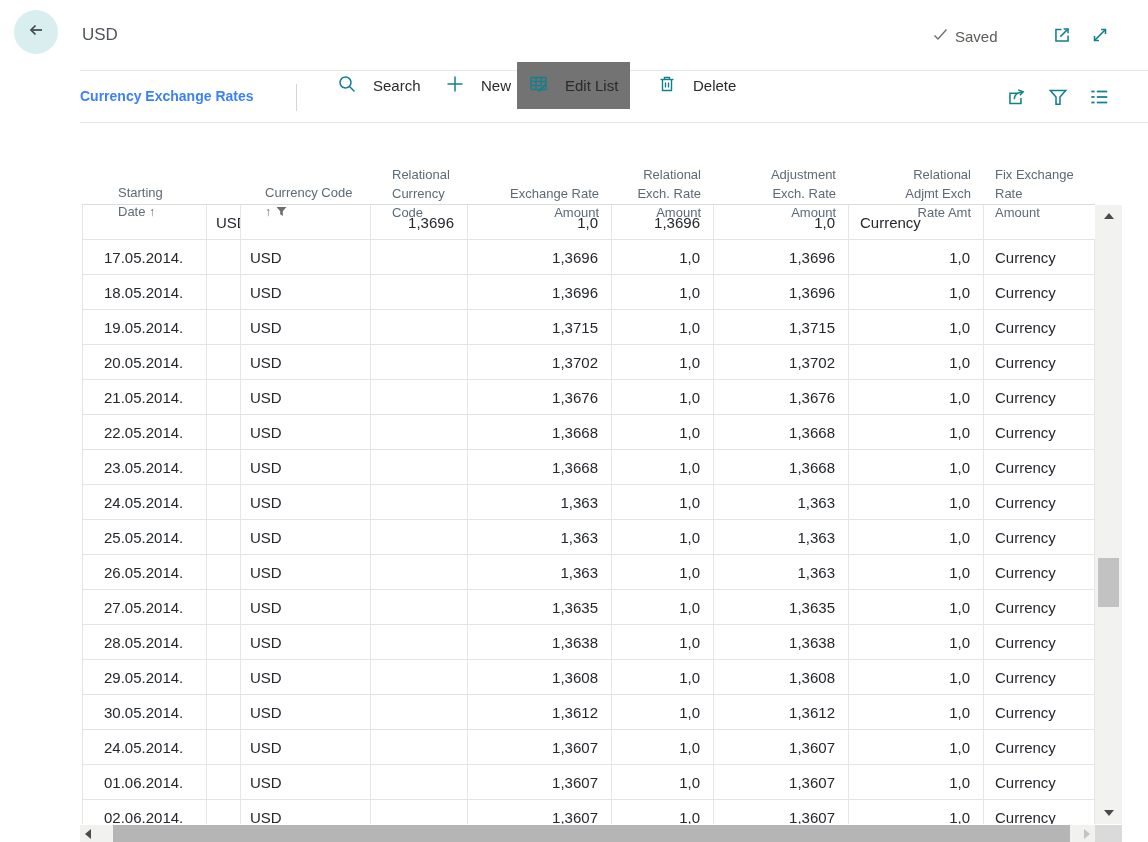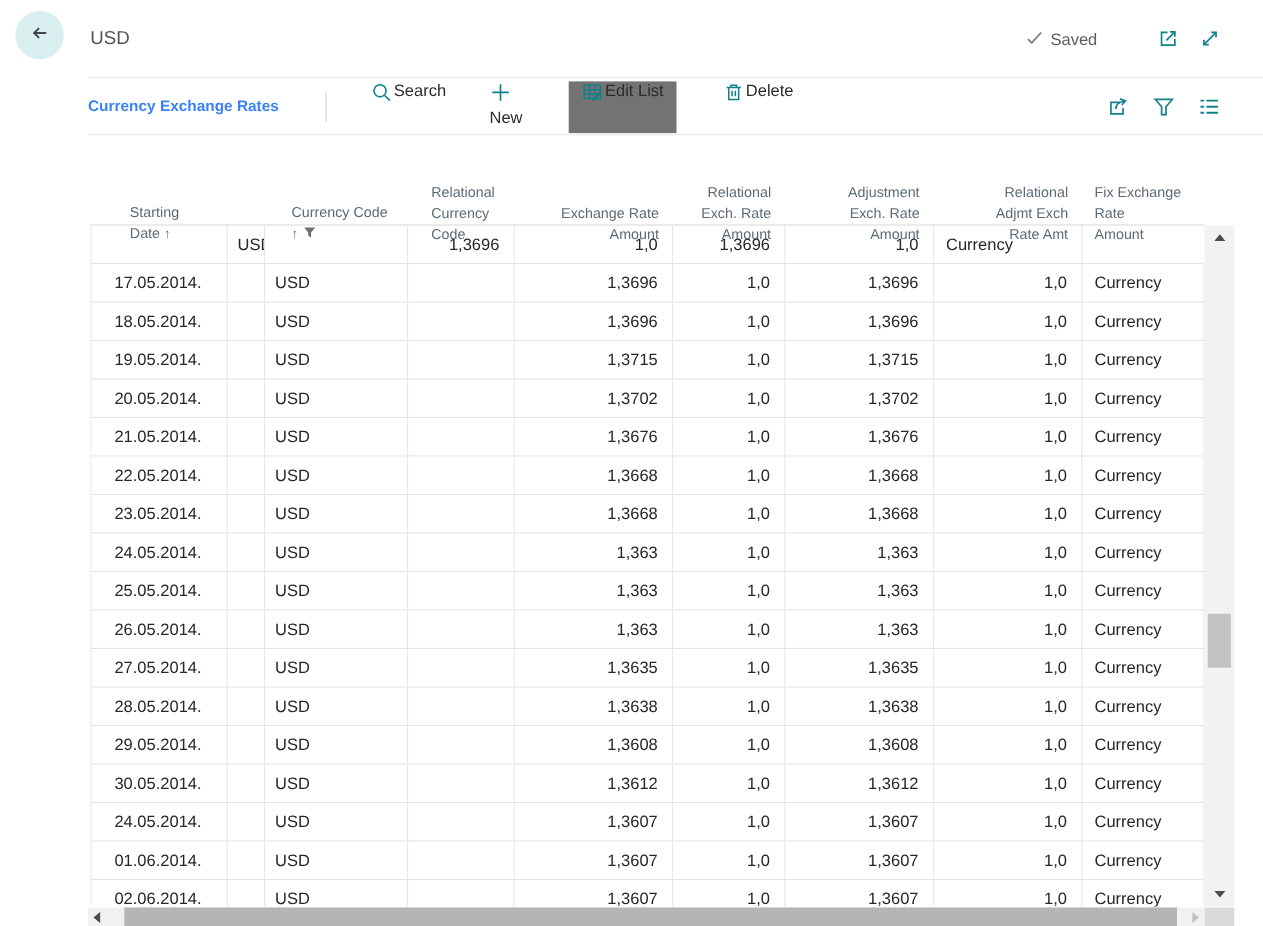--- a/index.html
+++ b/index.html
@@ -17,25 +17,25 @@
   .popout-icon { left:1051px; }
   .expand-icon { left:1089px; }
 
   .hline { position:absolute; left:80px; width:1068px; height:1px; background:#e7e7e7; }
   .hline.l1 { top:70px; }
   .hline.l2 { top:122px; }
 
   
   .rib-heading { position:absolute; left:80px; top:88px; font-size:14px; font-weight:bold; color:#3b82f6; }
   .rib-divider { position:absolute; left:296px; top:84px; width:1px; height:27px; background:#d4d4d4; }
-  .action { position:absolute; top:74px; height:47px; display:flex; align-items:flex-start; gap:1px;
+  .action { position:absolute; top:62px; height:47px; display:flex; align-items:center; gap:16px;
             font-size:15px; color:#2a2a28; cursor:pointer; padding:0 12px; }
   .action svg { color:#11808d; }
   .act-search { left:325px; }
-  .act-new { left:433px;flex-direction:column; }
+  .act-new { left:433px; }
   .act-edit { left:517px; background:#737373; }
   .act-delete { left:645px; }
   .rib-right { position:absolute; top:86px; width:22px; height:22px; color:#11808d; cursor:pointer; }
   .share-icon { left:1005px; }
   .filter-icon { left:1047px; }
   .collist-icon { left:1088px; }
 
   
   .grid-cols { display:grid; grid-template-columns:125px 34px 130px 97px 144px 102px 135px 135px 111px; }
   .thead { position:absolute; left:82px; top:122px; width:1013px; height:83px; align-items:end;

